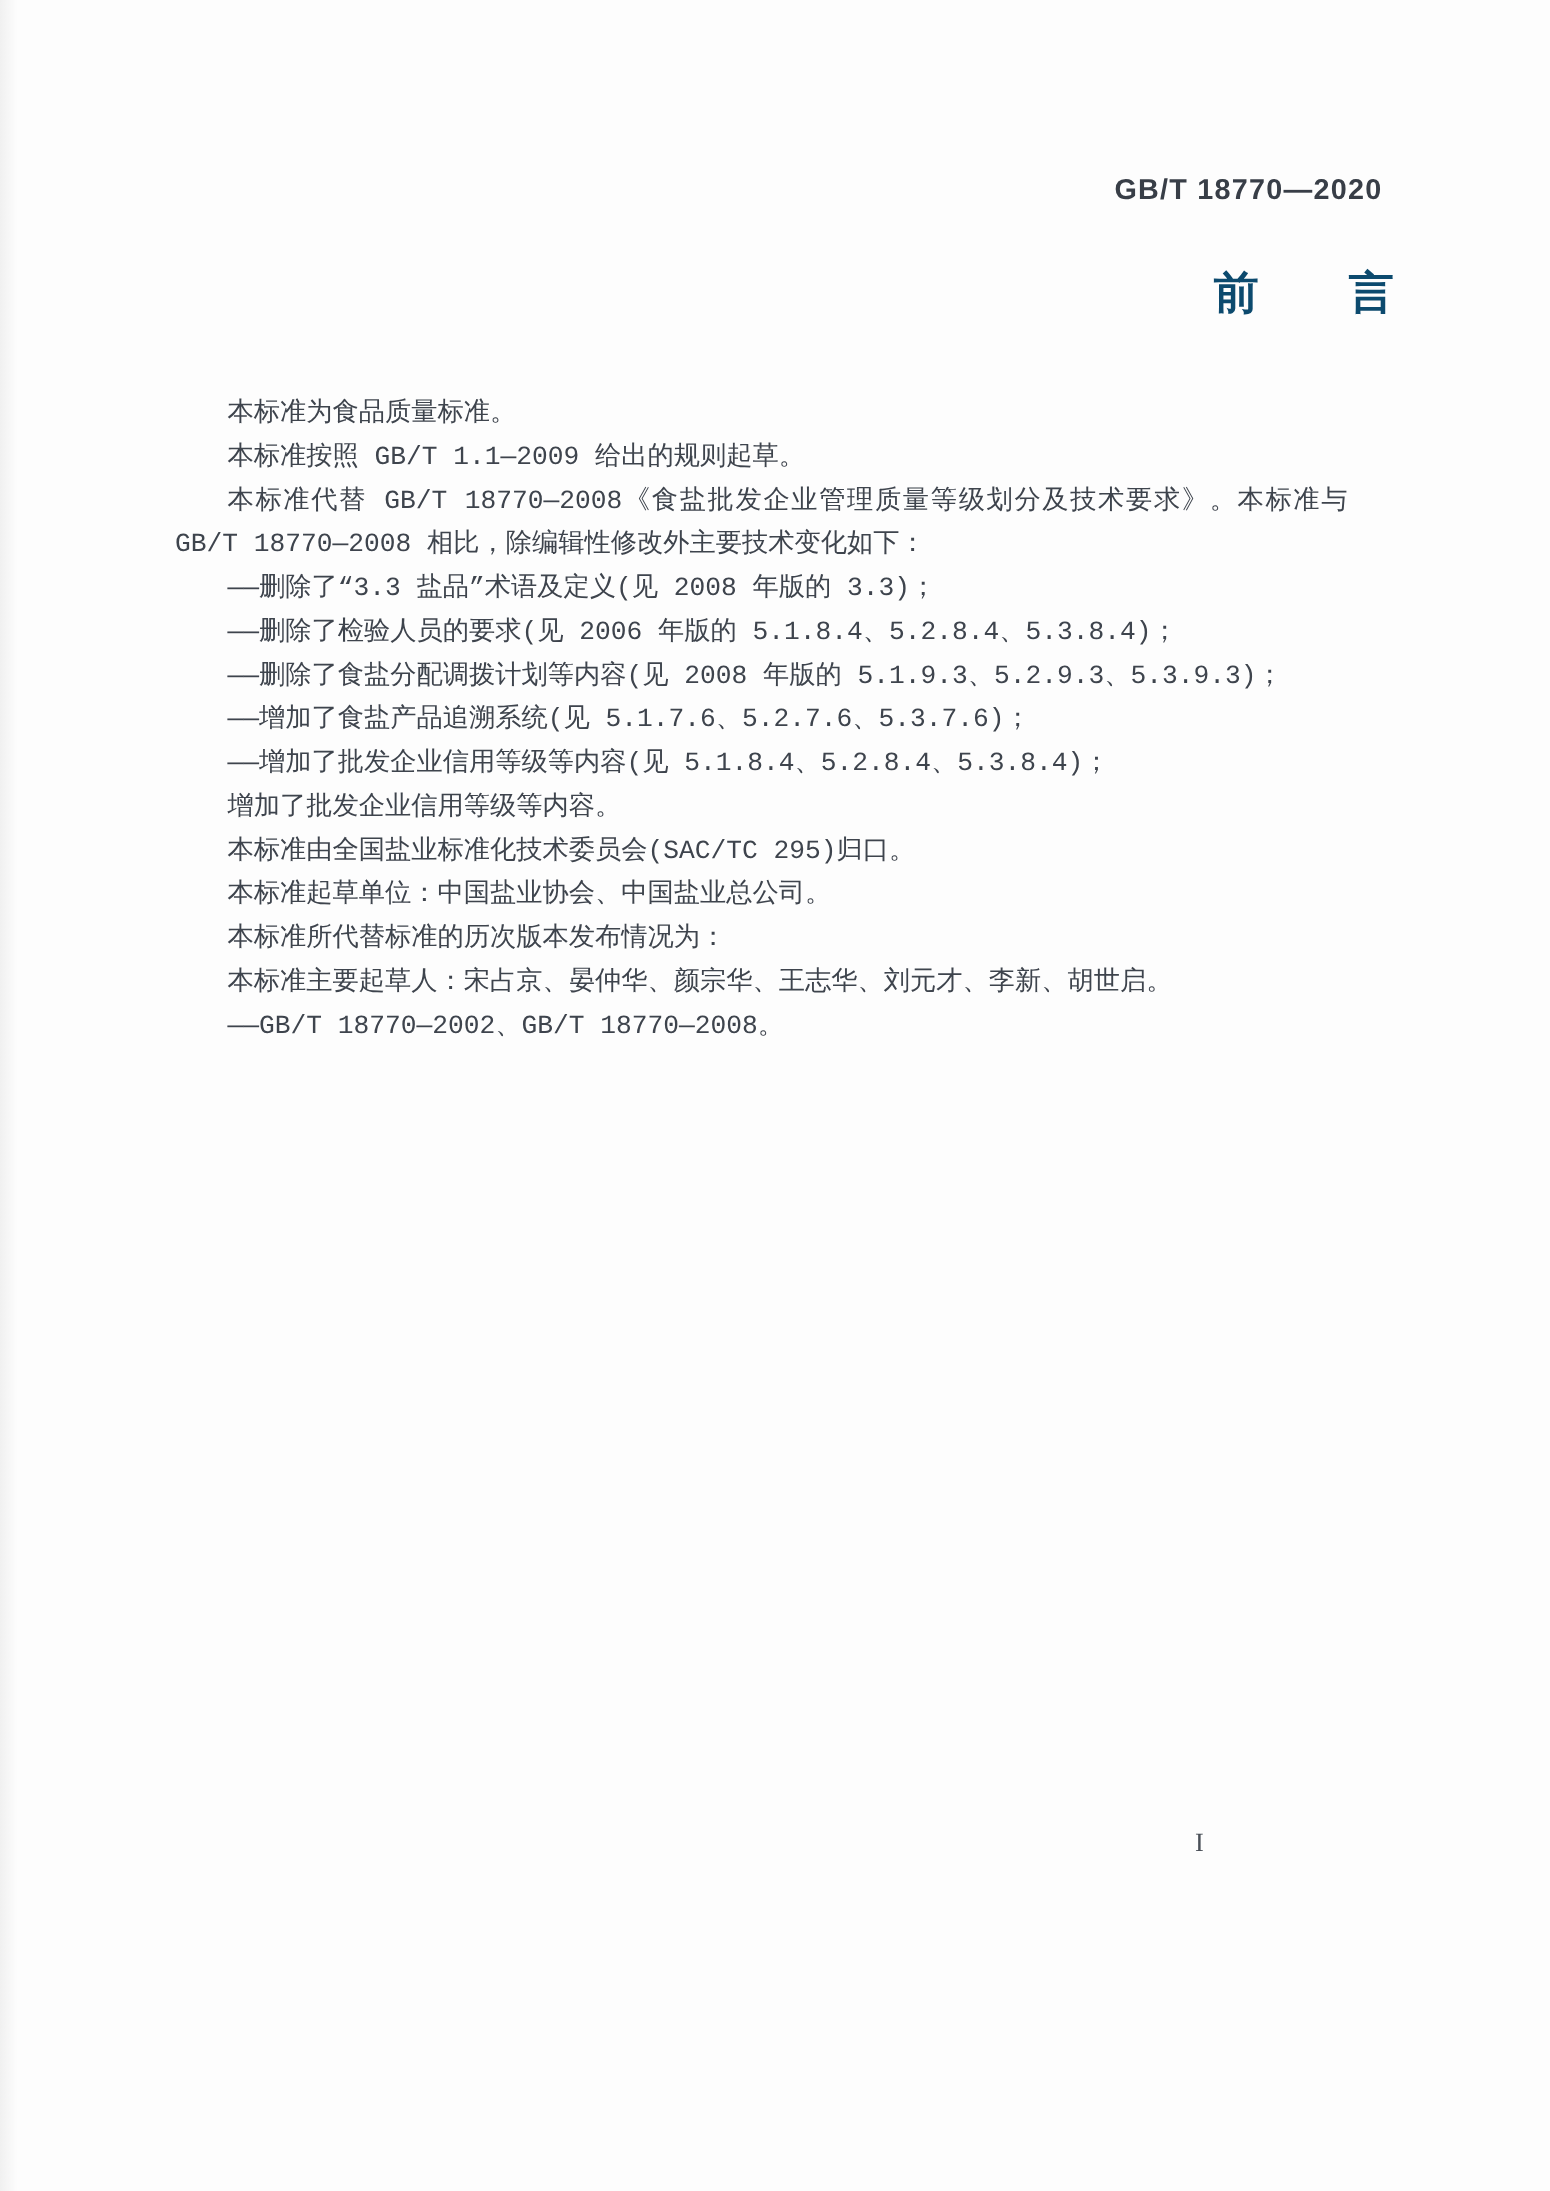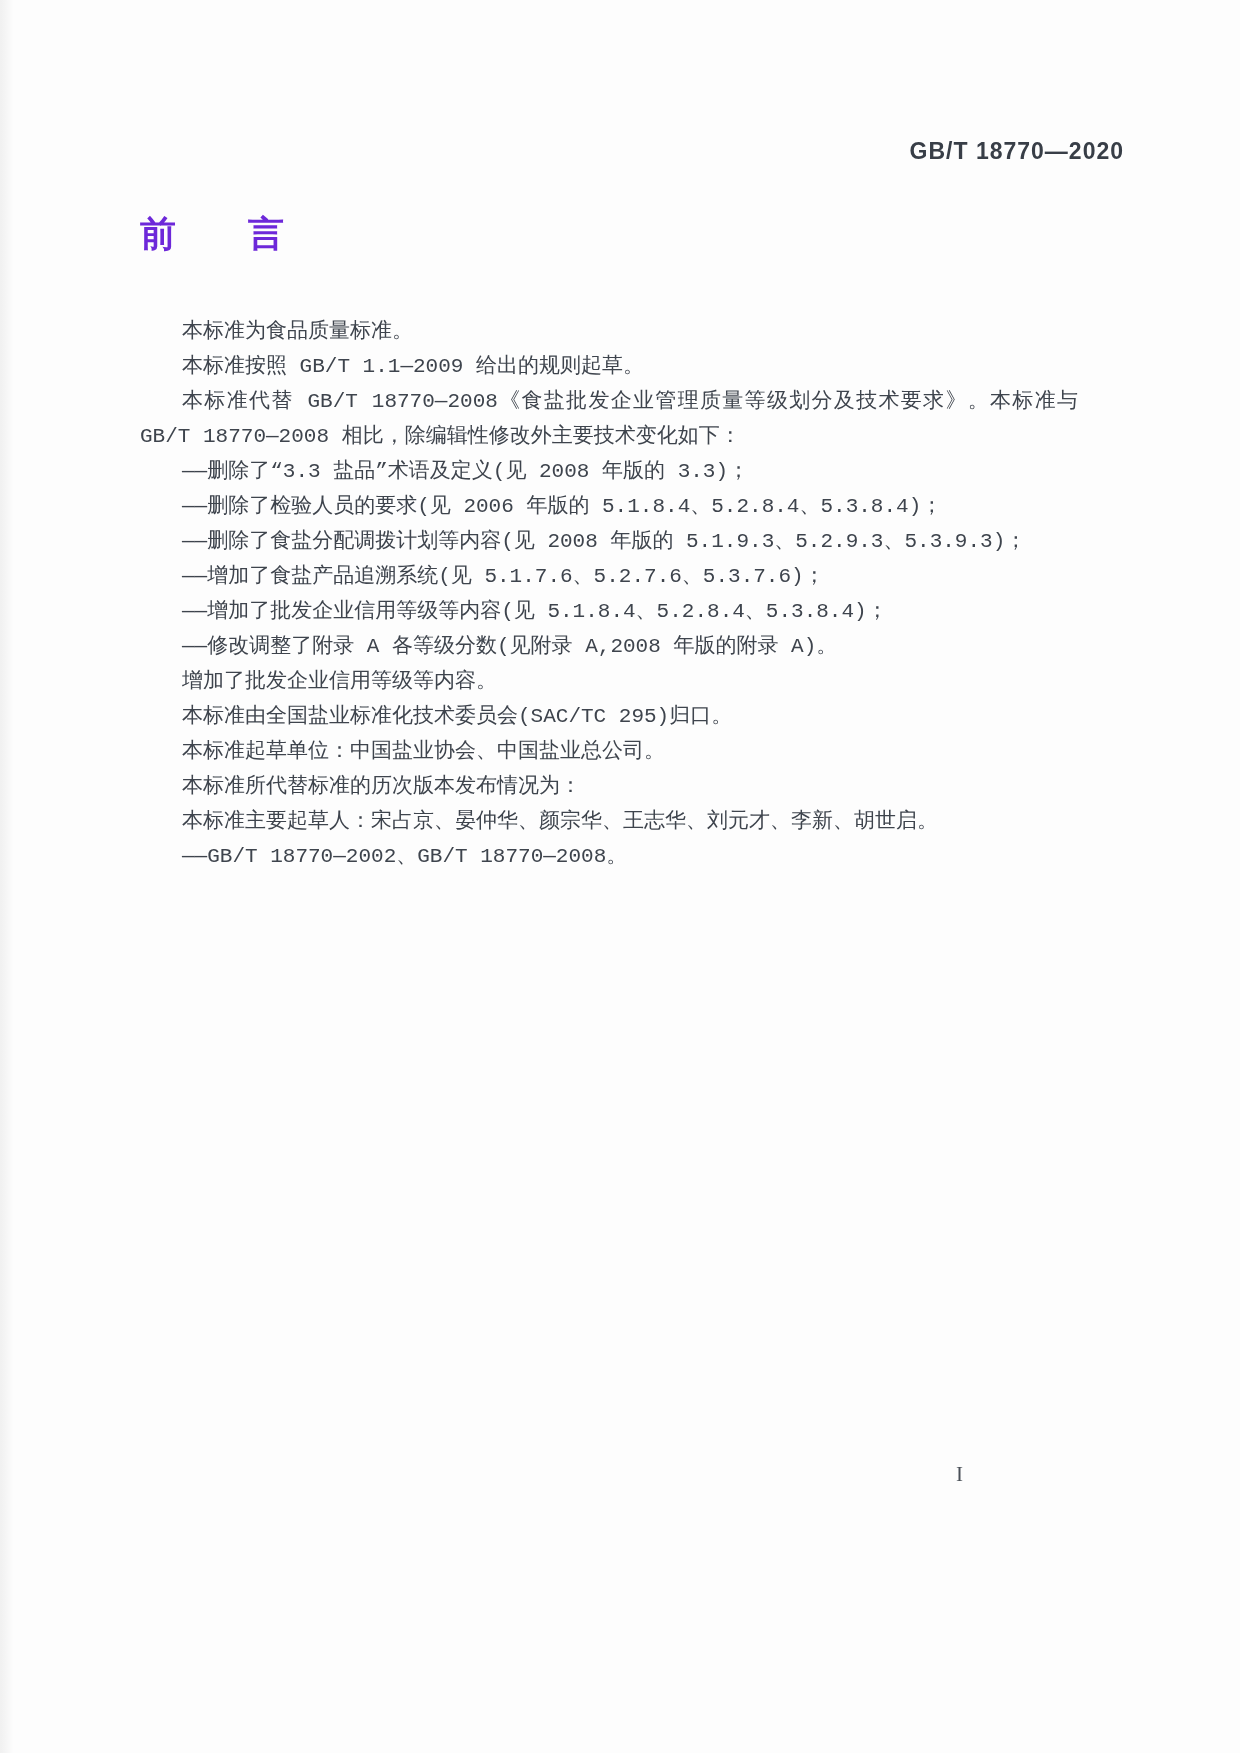--- a/index.html
+++ b/index.html
@@ -22,39 +22,39 @@
     position: absolute;
     left: 0; top: 0; bottom: 0;
     width: 14px;
     background: linear-gradient(to right, rgba(0,0,0,0.05), rgba(0,0,0,0));
     pointer-events: none;
   }
   .header {
     position: absolute;
     top: 138px;
     left: 140px;
-    right: 116px;
+    right: 134px;
     text-align: right;
     font-family: "Liberation Sans", "DejaVu Sans", sans-serif;
     font-weight: bold;
     font-size: 23px;
     letter-spacing: 1px;
     color: #383e47;
   }
   .title {
     position: absolute;
     top: 210px;
     left: 140px;
     right: 125px;
     margin: 0;
-    text-align: left;
+    text-align: right;
     font-family: "Liberation Sans", "DejaVu Sans", sans-serif;
     font-weight: bold;
     font-size: 36px;
-    color: #6d28d9;
+    color: #0c4a6e;
   }
   .content {
     position: absolute;
     top: 314px;
     left: 140px;
     width: 938px;
     font-family: Liberation Mono, monospace;
     font-size: 21px;
     line-height: 35px;
     text-align: justify;
@@ -83,21 +83,20 @@
 
   <div class="content">
       <p class="indent">本标准为食品质量标准。</p>
       <p class="indent">本标准按照 GB/T 1.1—2009 给出的规则起草。</p>
       <p class="indent">本标准代替 GB/T 18770—2008《食盐批发企业管理质量等级划分及技术要求》。本标准与 GB/T 18770—2008 相比，除编辑性修改外主要技术变化如下：</p>
       <p class="dash">——删除了“3.3 盐品”术语及定义(见 2008 年版的 3.3)；</p>
       <p class="dash">——删除了检验人员的要求(见 2006 年版的 5.1.8.4、5.2.8.4、5.3.8.4)；</p>
       <p class="dash">——删除了食盐分配调拨计划等内容(见 2008 年版的 5.1.9.3、5.2.9.3、5.3.9.3)；</p>
       <p class="dash">——增加了食盐产品追溯系统(见 5.1.7.6、5.2.7.6、5.3.7.6)；</p>
       <p class="dash">——增加了批发企业信用等级等内容(见 5.1.8.4、5.2.8.4、5.3.8.4)；</p>
-      <p class="dash">——修改调整了附录 A 各等级分数(见附录 A,2008 年版的附录 A)。</p>
       <p class="indent">增加了批发企业信用等级等内容。</p>
       <p class="indent">本标准由全国盐业标准化技术委员会(SAC/TC 295)归口。</p>
       <p class="indent">本标准起草单位：中国盐业协会、中国盐业总公司。</p>
       <p class="indent">本标准所代替标准的历次版本发布情况为：</p>
       <p class="indent">本标准主要起草人：宋占京、晏仲华、颜宗华、王志华、刘元才、李新、胡世启。</p>
       <p class="dash">——GB/T 18770—2002、GB/T 18770—2008。</p>
     </div>
 
   <div class="pageno">I</div>
 </div>

